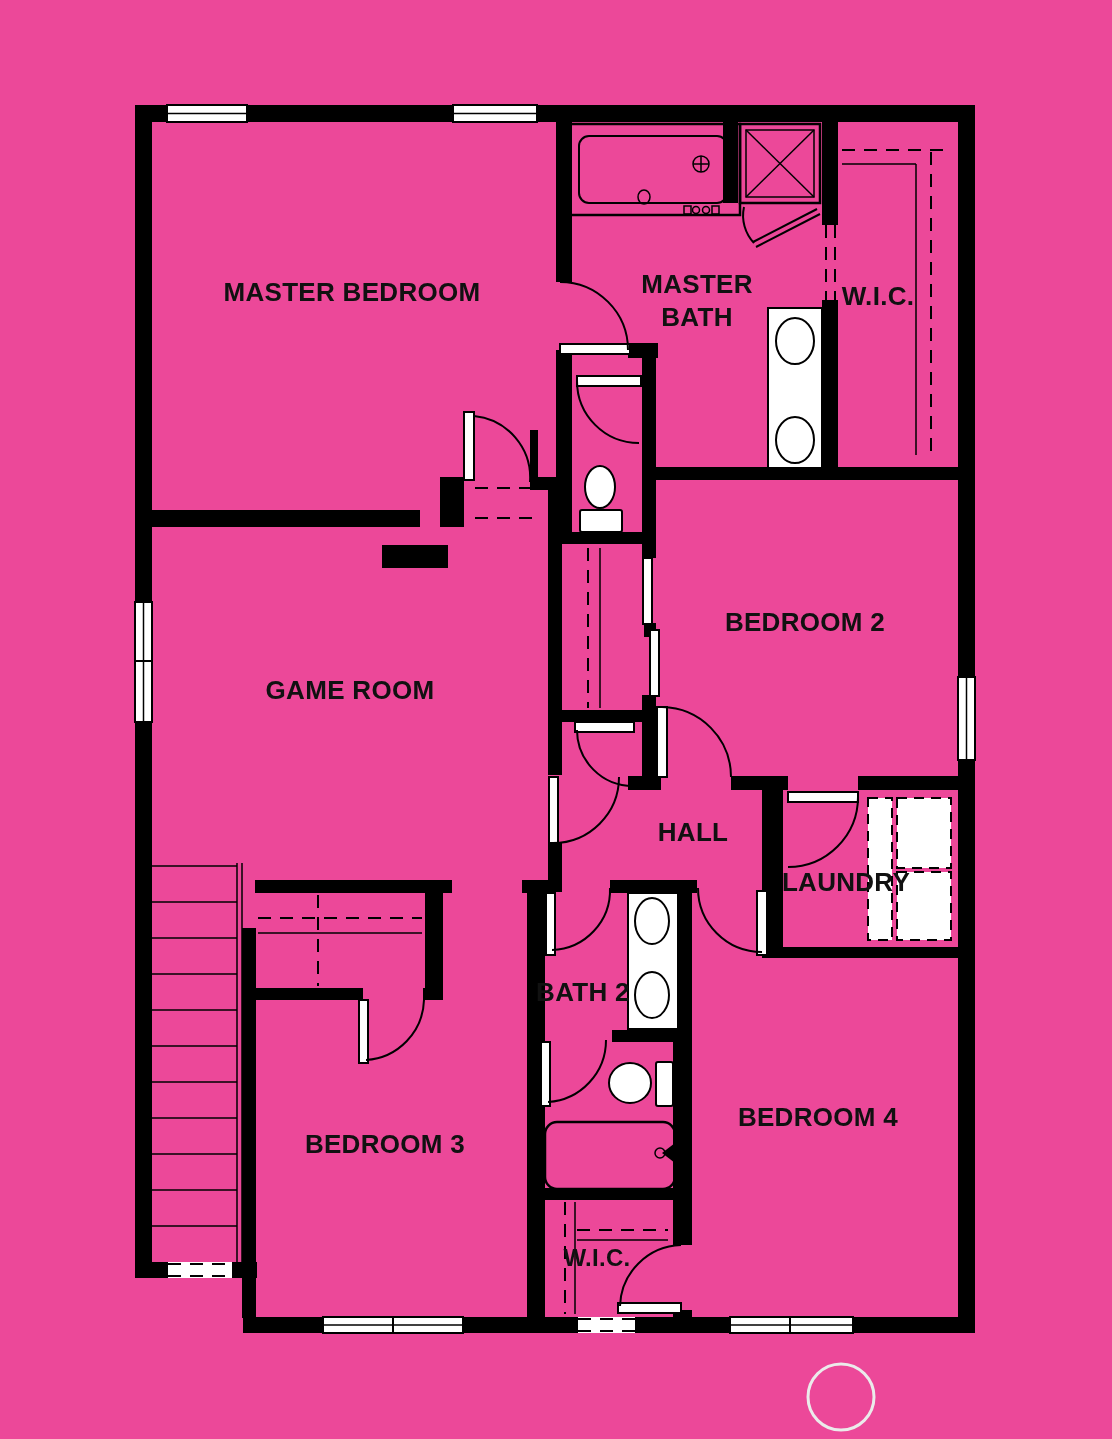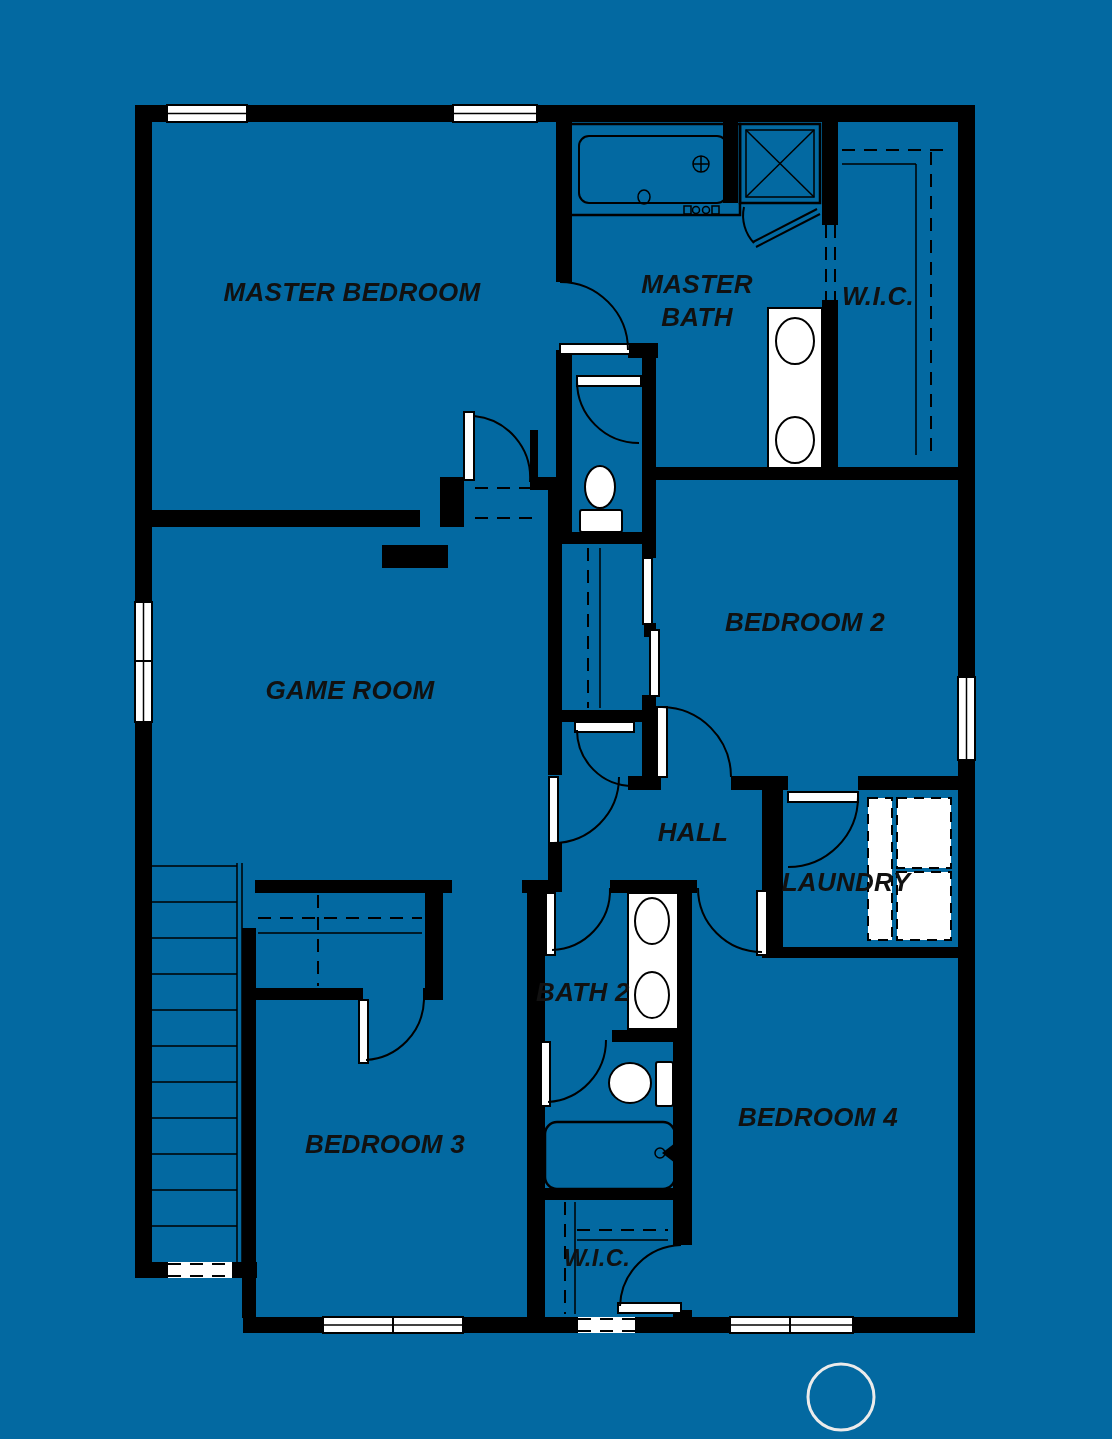--- a/index.html
+++ b/index.html
@@ -1,16 +1,16 @@
 <!DOCTYPE html>
 <html><head>
 <meta charset="utf-8">
 <style>
   html,body{margin:0;padding:0;background:#ffffff;}
-  .page{width:1112px;height:1439px;position:relative;background:#0369a1;overflow:hidden;font-style:italic;}
+  .page{width:1112px;height:1439px;position:relative;background:#ec4899;overflow:hidden;}
   svg{position:absolute;left:0;top:0;}
   text.room{font-family:"Liberation Sans",sans-serif;font-weight:700;fill:#111;font-size:26px;letter-spacing:.3px;text-anchor:middle;}
   text.room.small{font-size:24px;}
   .wall{fill:#000;stroke:none;}
   .thin{fill:none;stroke:#000;stroke-width:2;}
   .thin15{fill:none;stroke:#000;stroke-width:1.5;}
   .thick{fill:none;stroke:#000;stroke-width:2.5;}
   .leaf{fill:#fff;stroke:#000;stroke-width:2;}
   .arc{fill:none;stroke:#000;stroke-width:2;}
   .dash{fill:none;stroke:#000;stroke-width:2;stroke-dasharray:13 9;}

